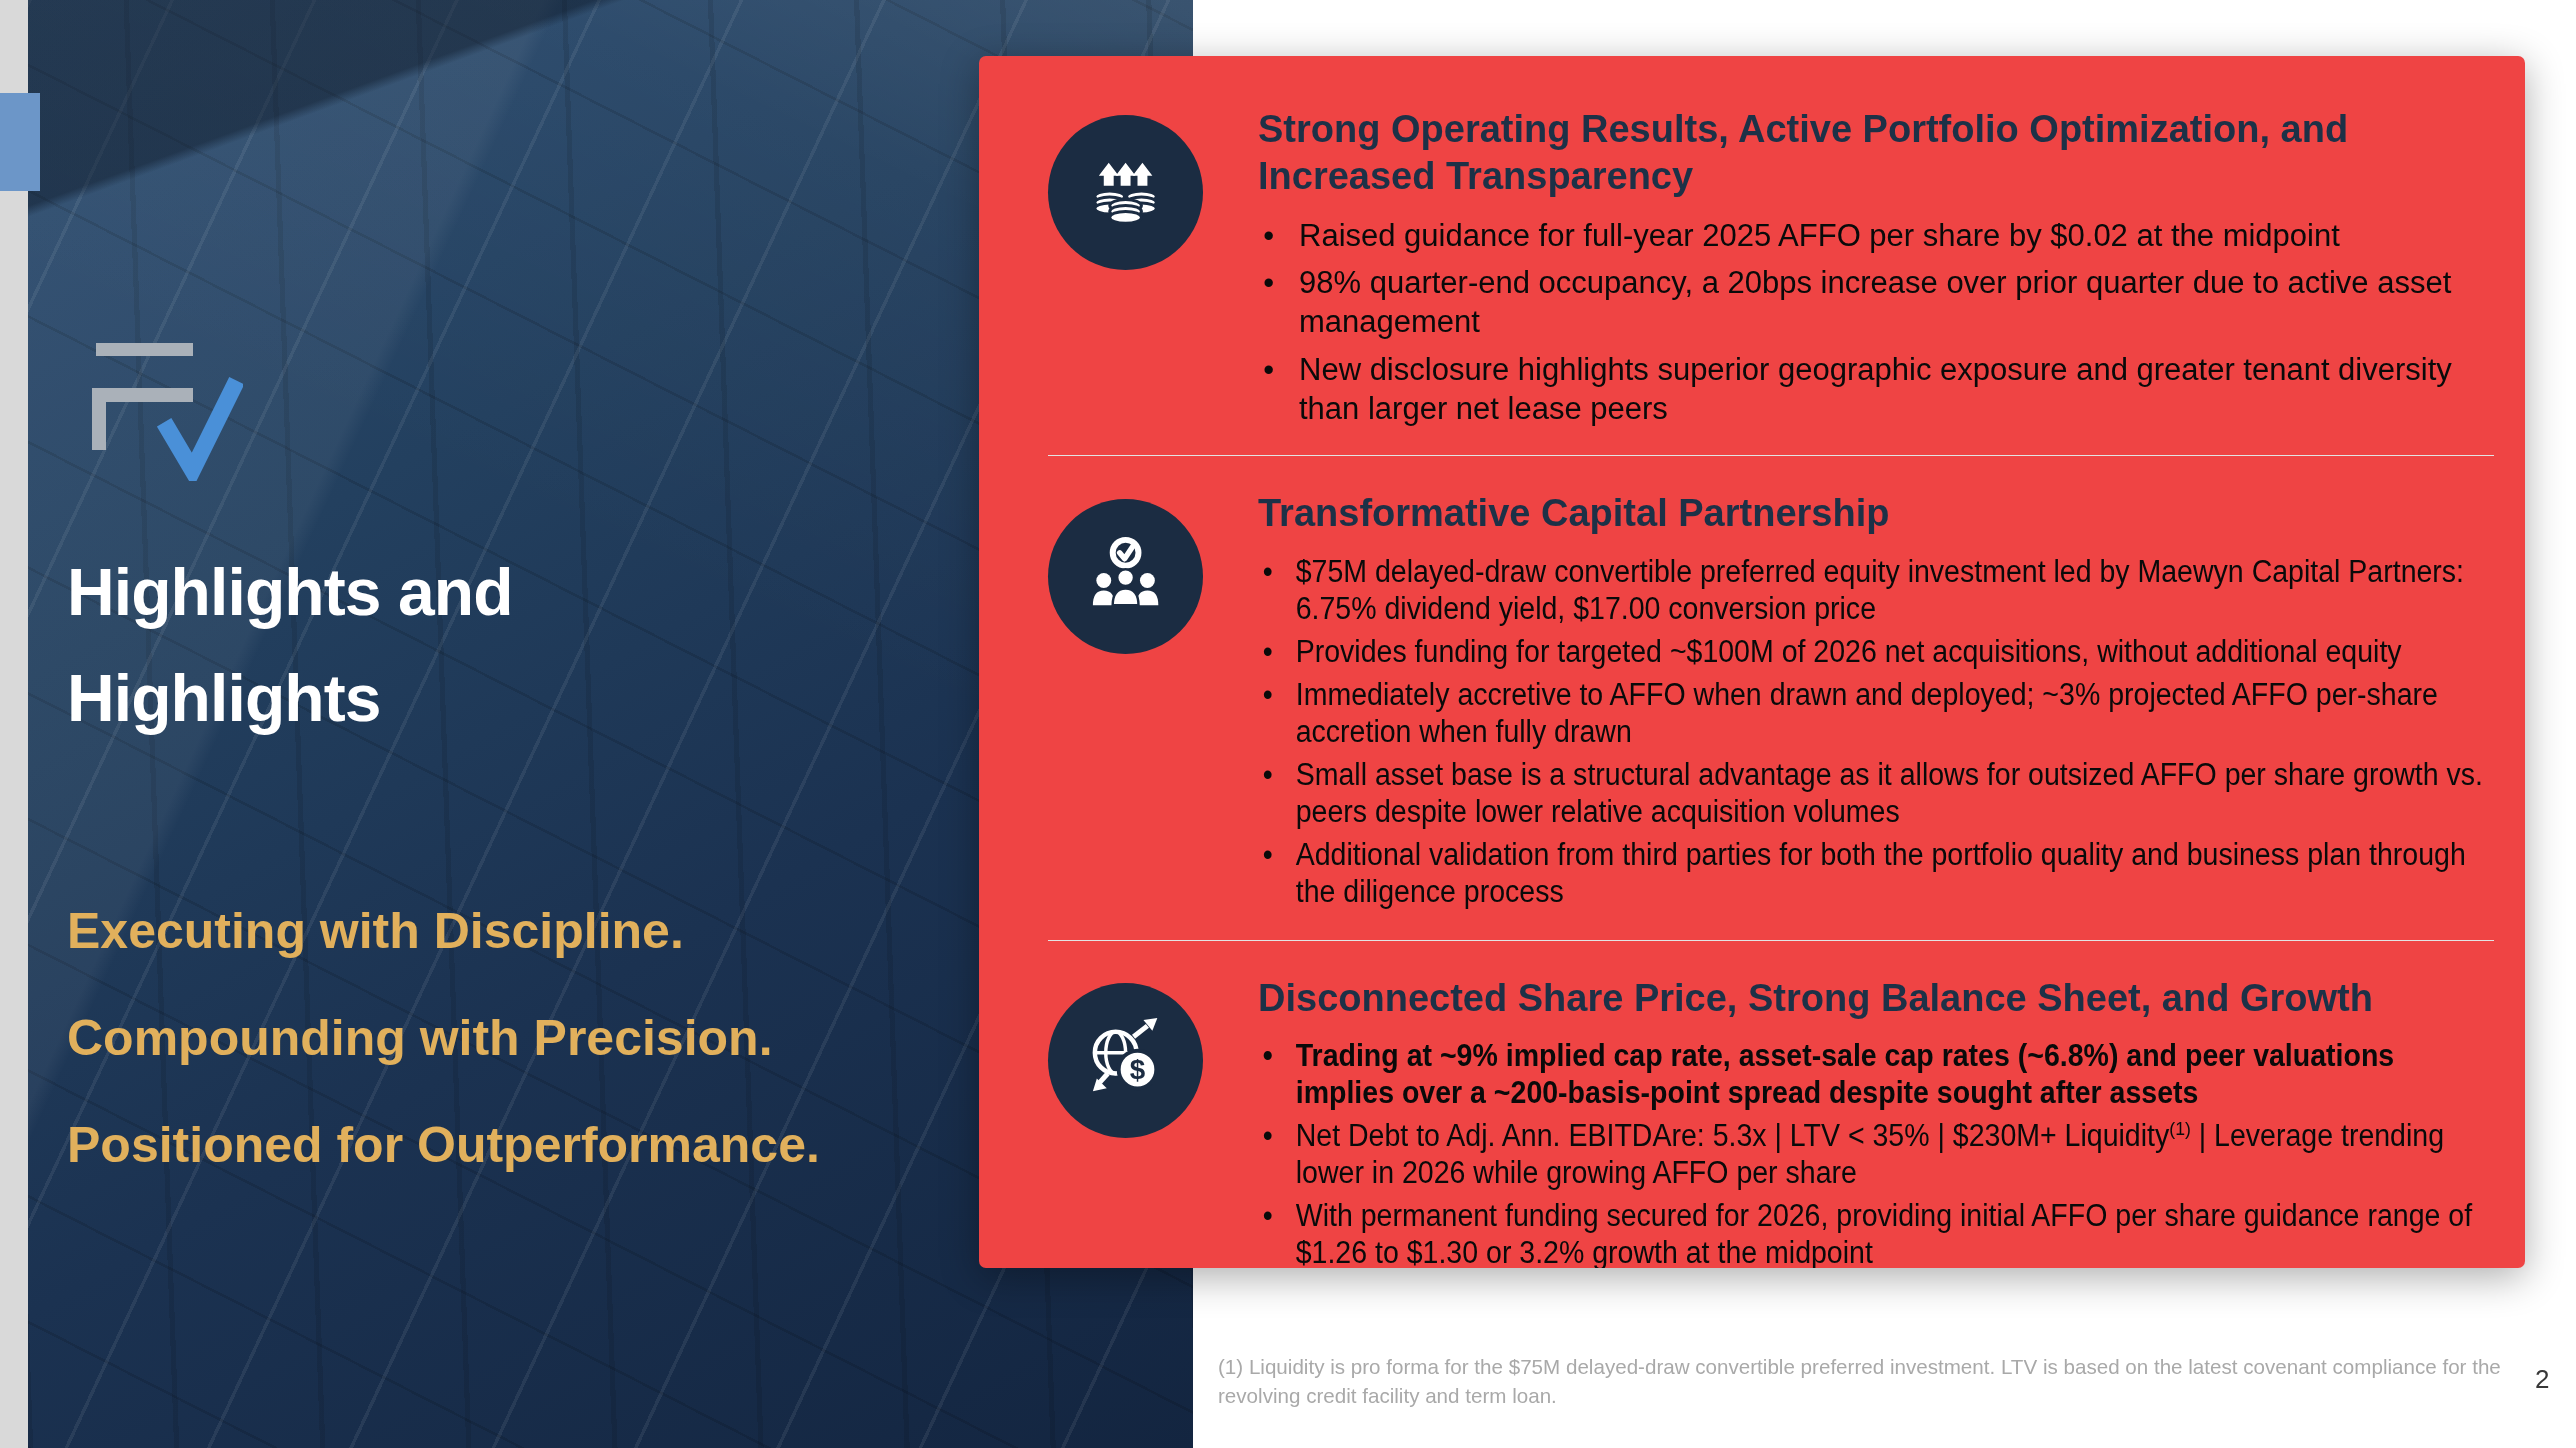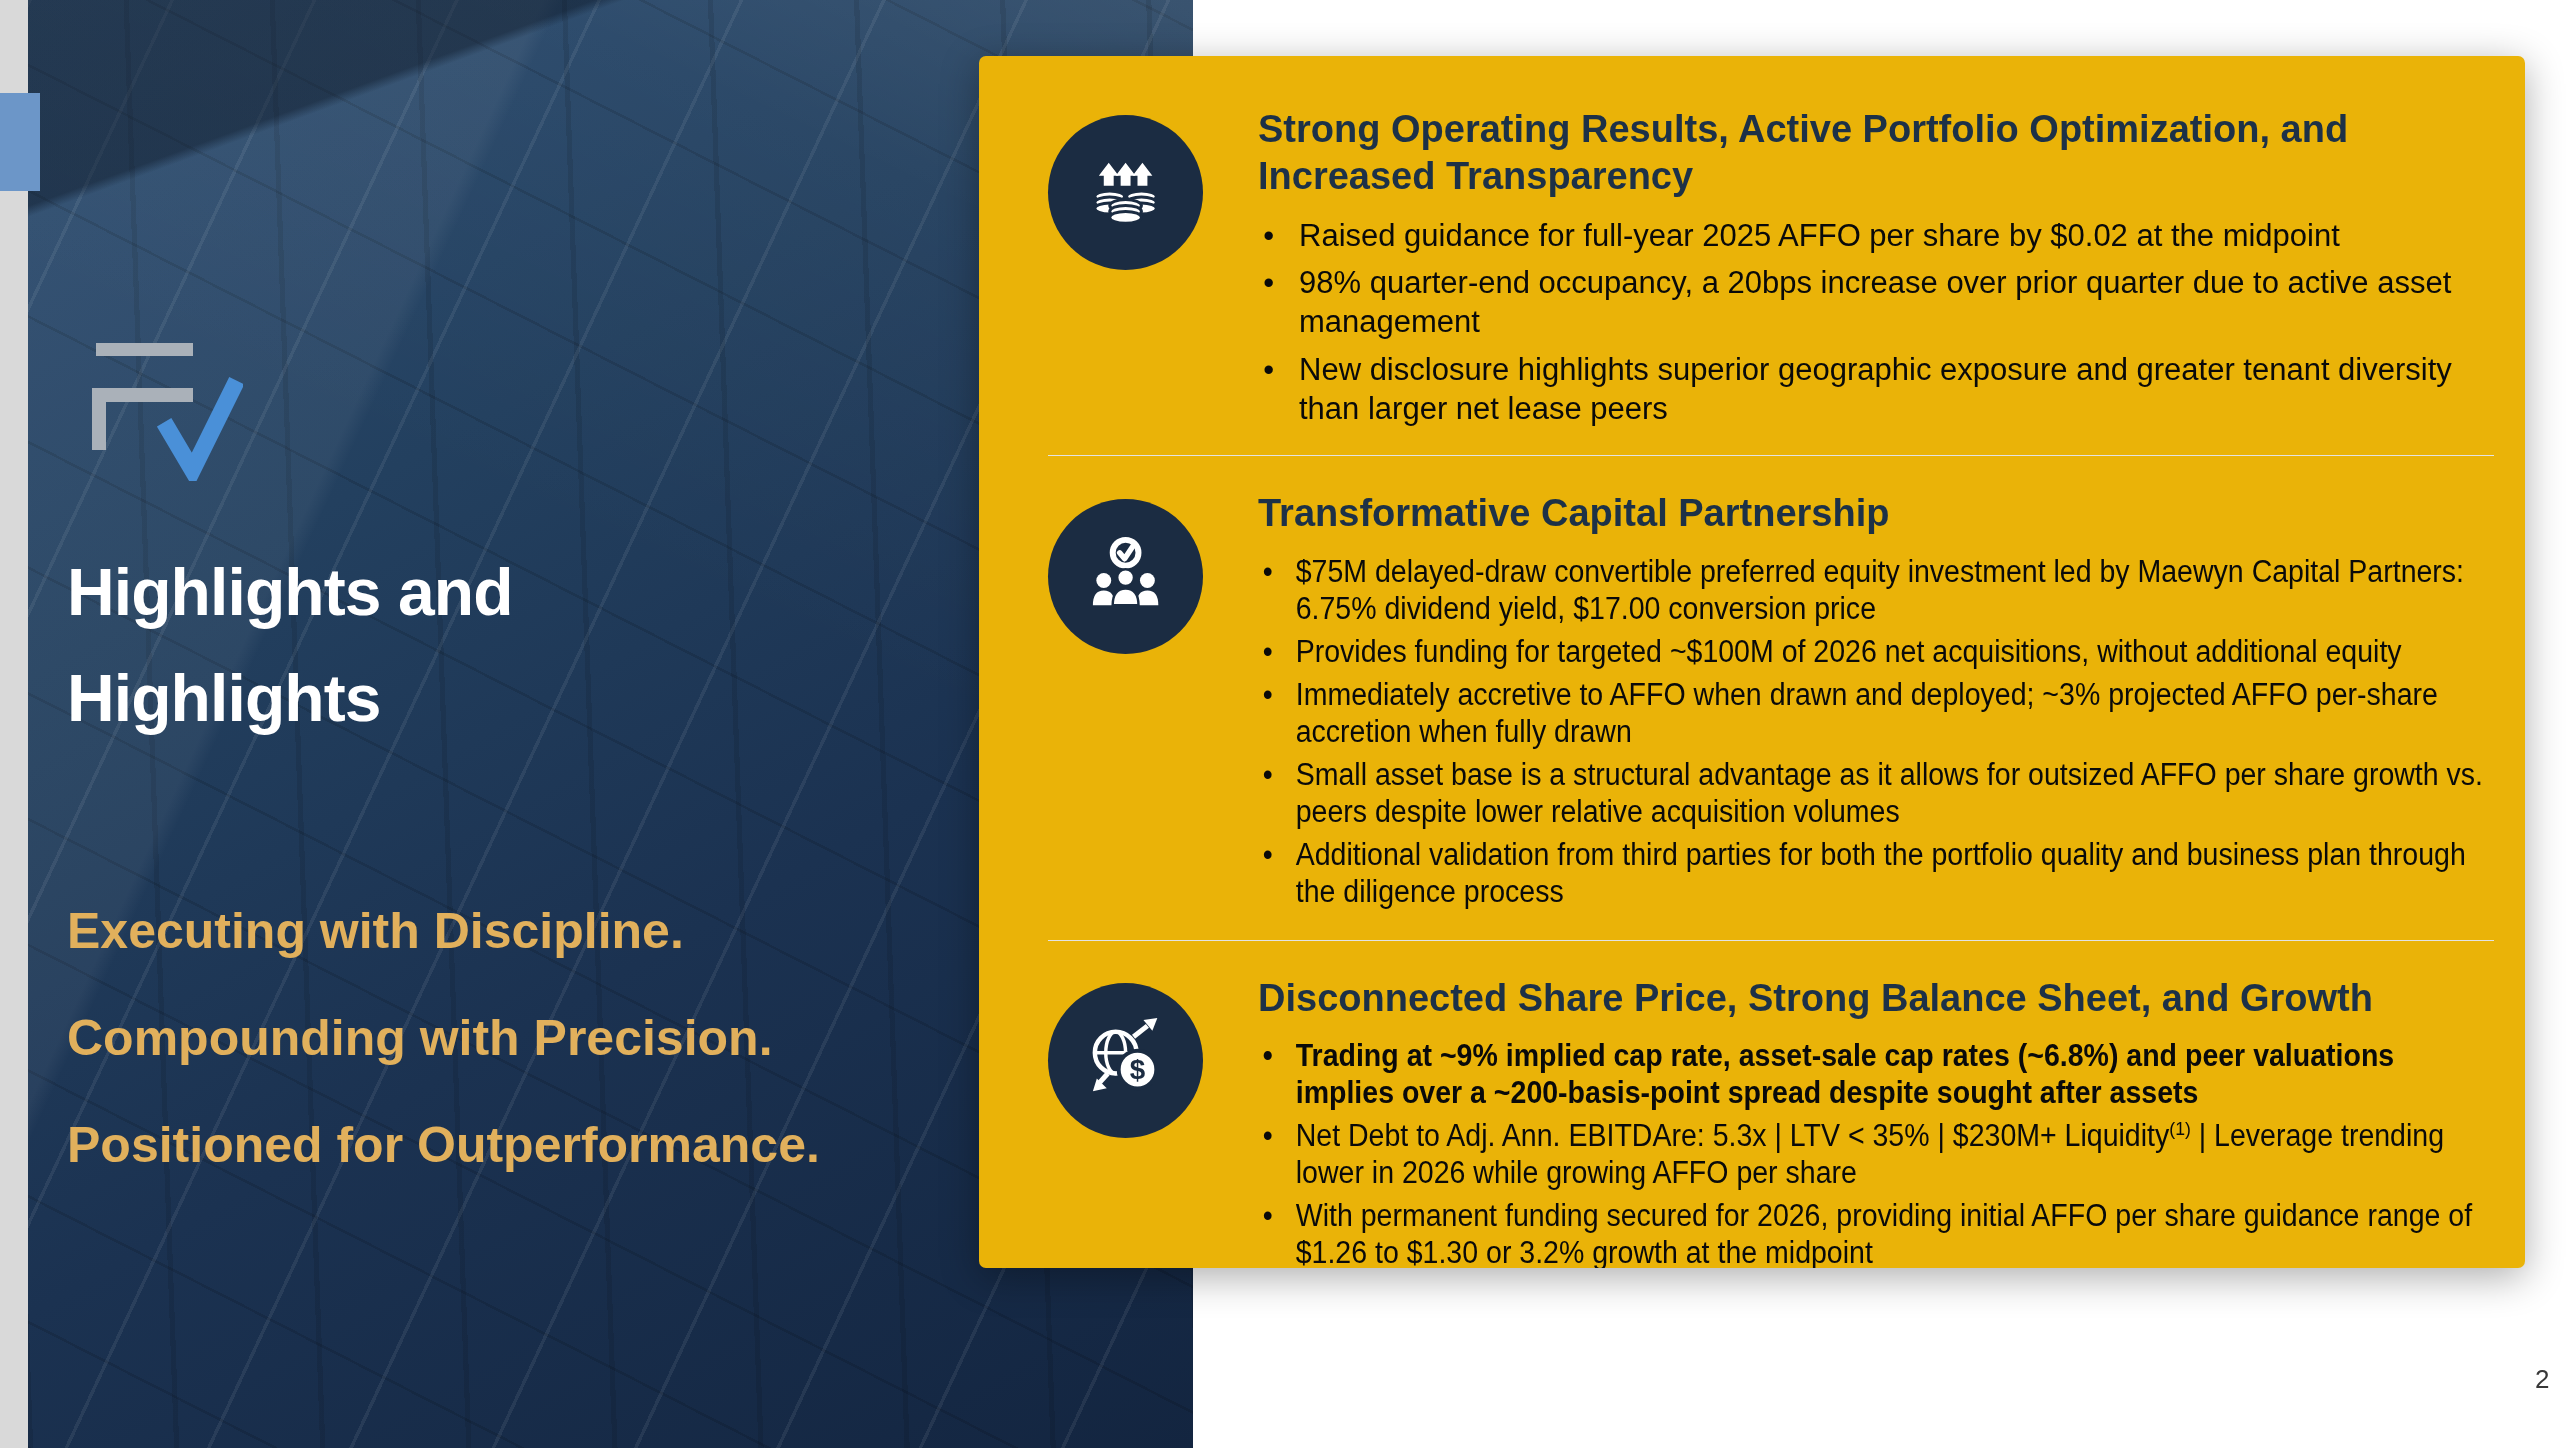--- a/index.html
+++ b/index.html
@@ -33,21 +33,21 @@
   .logo .bar-vert{left:1.7px;top:51px;width:14.6px;height:62px;}
   .logo svg{position:absolute;left:67px;top:39px;}
 
   
   .slide-title{position:absolute;left:67px;top:539px;margin:0;width:987px;
     color:#ffffff;font-size:66px;font-weight:700;line-height:106px;letter-spacing:-0.9px;}
   .tagline{position:absolute;left:67px;top:899px;width:1030px;}
   .tagline p{margin:0 0 43px 0;color:#e1b05c;font-size:50px;font-weight:700;line-height:64px;}
 
   
-  .card{position:absolute;left:979px;top:56px;width:1546px;height:1212px;background:#eab308;
+  .card{position:absolute;left:979px;top:56px;width:1546px;height:1212px;background:#ef4444;
         border-radius:6.9px;box-shadow:0 8.6px 39px rgba(0,0,0,0.32);overflow:hidden;}
   #sections{padding:0 31px 0 69px;}
   .card-section{display:flex;gap:55px;padding:34px 0 24px 0;}
   .card-section:first-child{padding-top:50px;padding-bottom:19px;}
   .card-section + .card-section{border-top:0.9px solid #e3e3e3;}
   .icon-circle{flex:0 0 155px;width:155px;height:155px;border-radius:50%;background:#1b2c42;
                margin-top:8.6px;display:flex;align-items:center;justify-content:center;}
   .icon-circle svg{width:64%;height:64%;}
   .section-body{flex:1;min-width:0;}
   .section-heading{margin:0 0 15.5px 0;color:#1d3147;font-size:38px;font-weight:700;line-height:47px;max-width:1211px;}
@@ -171,15 +171,16 @@
             <ul class="section-bullets">
               <li class="bold"><span>Trading at ~9% implied cap rate, asset-sale cap rates (~6.8%) and peer valuations implies over a ~200-basis-point spread despite sought after assets</span></li>
               <li><span>Net Debt to Adj. Ann. EBITDAre: 5.3x | LTV &lt; 35% | $230M+ Liquidity</span><sup>(1)</sup><span> | Leverage trending lower in 2026 while growing AFFO per share</span></li>
               <li><span>With permanent funding secured for 2026, providing initial AFFO per share guidance range of $1.26 to $1.30 or 3.2% growth at the midpoint</span></li>
             </ul>
           </div>
         </section>
       </div>
   </div>
 
+  <p class="footnote">(1) Liquidity is pro forma for the $75M delayed-draw convertible preferred investment. LTV is based on the latest covenant compliance for the revolving credit facility and term loan.</p>
   <div class="page-number">2</div>
 </div>
 
 
 </body></html>

